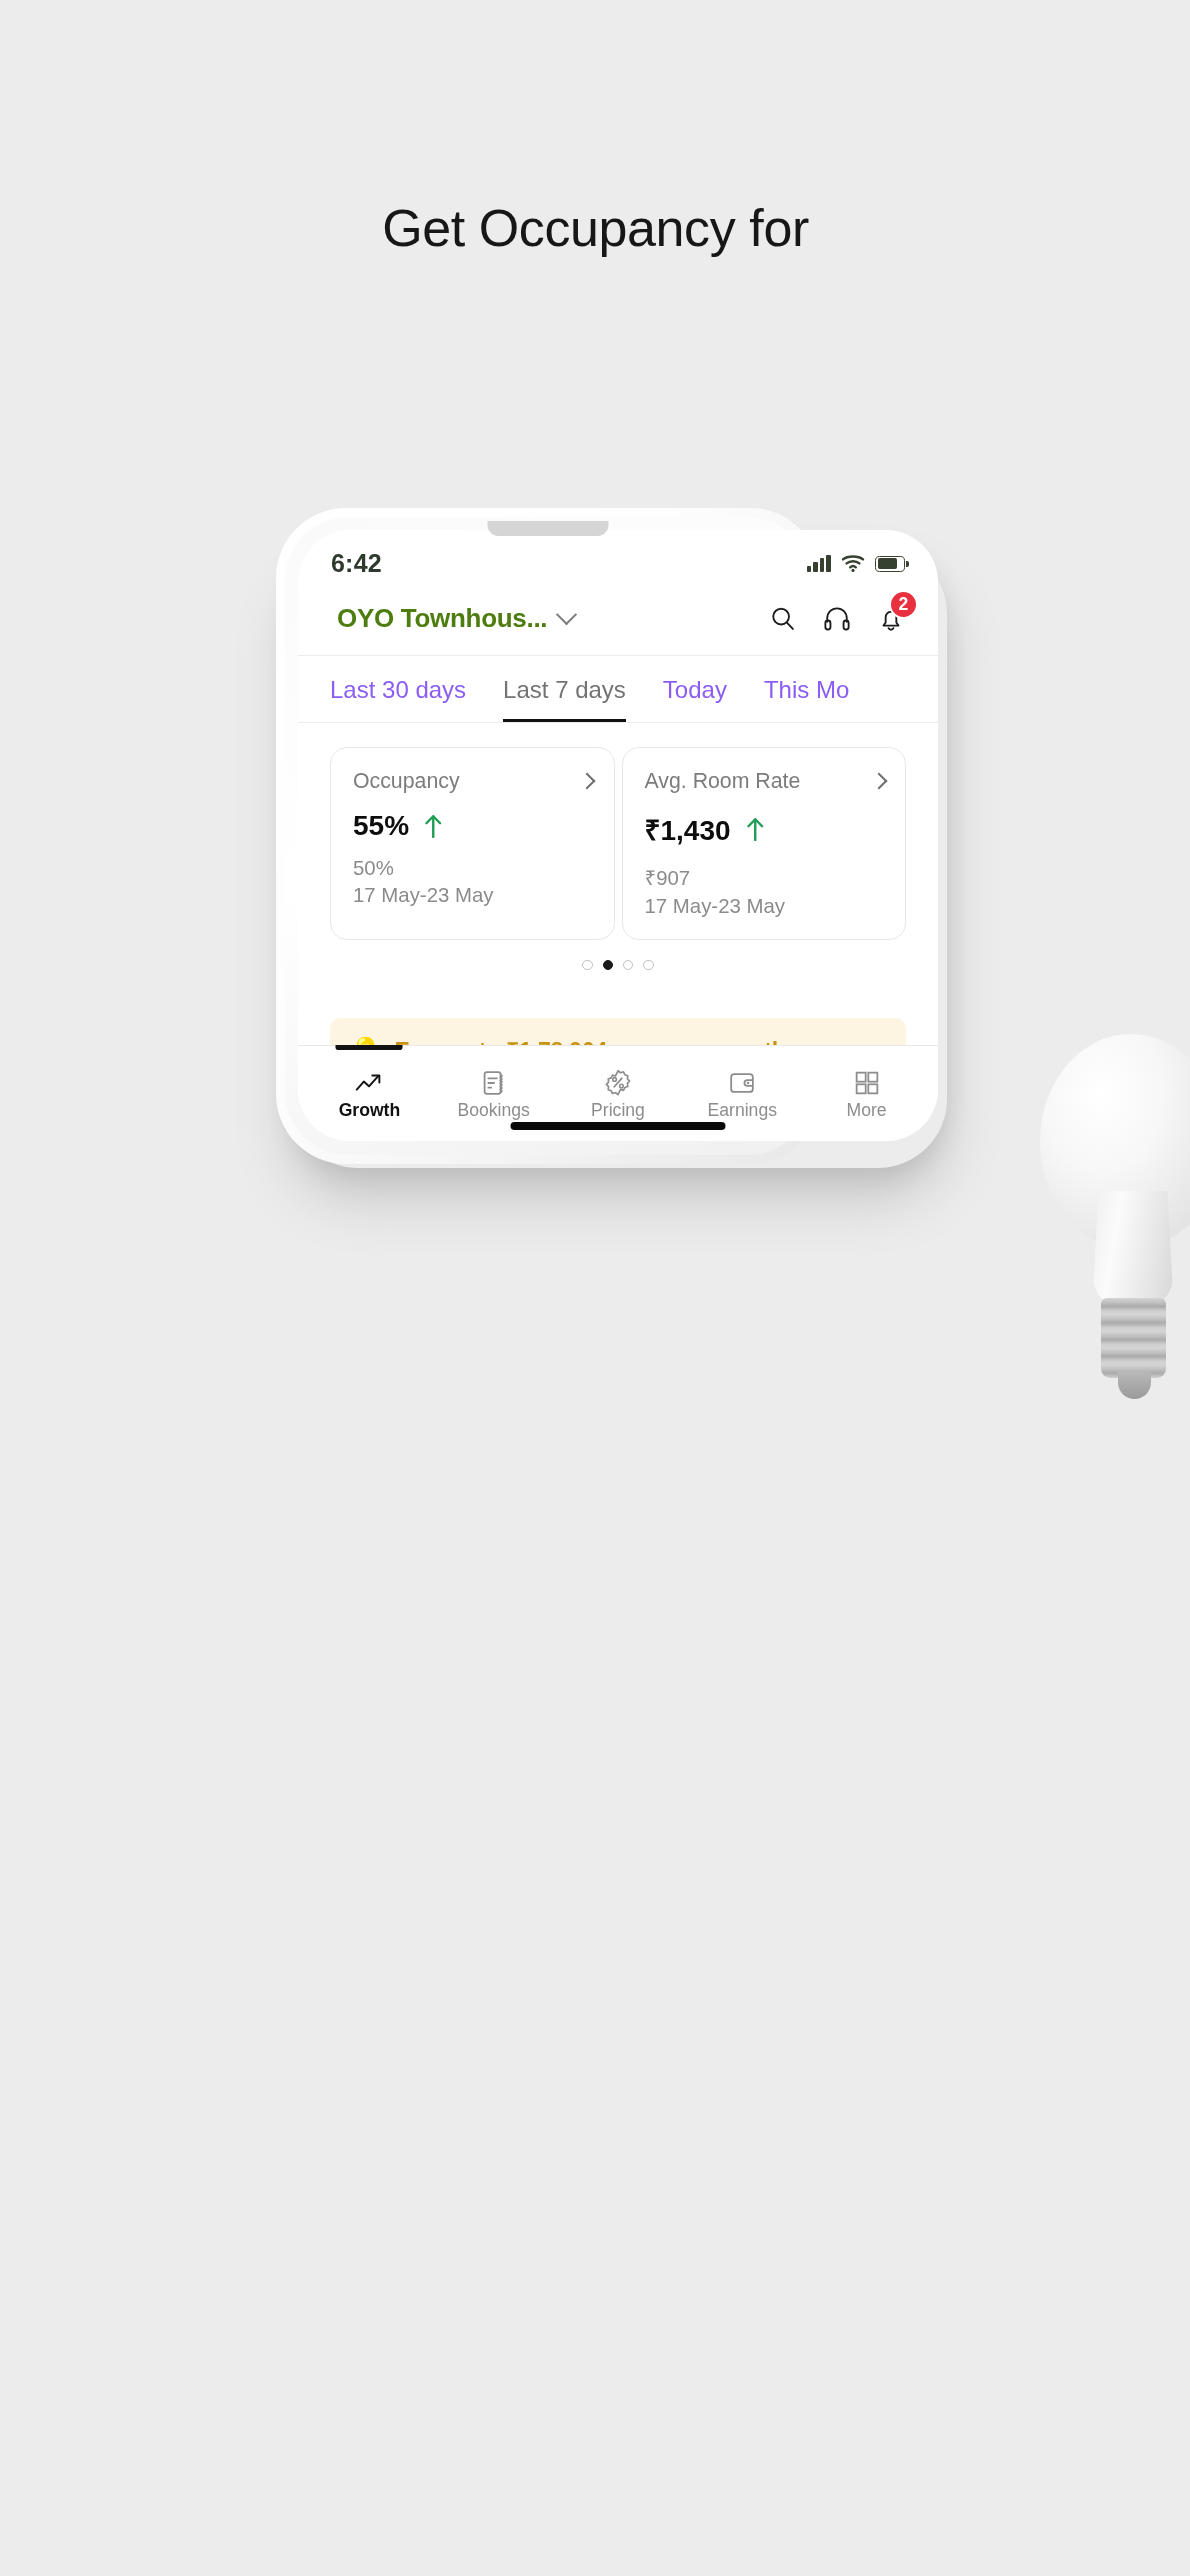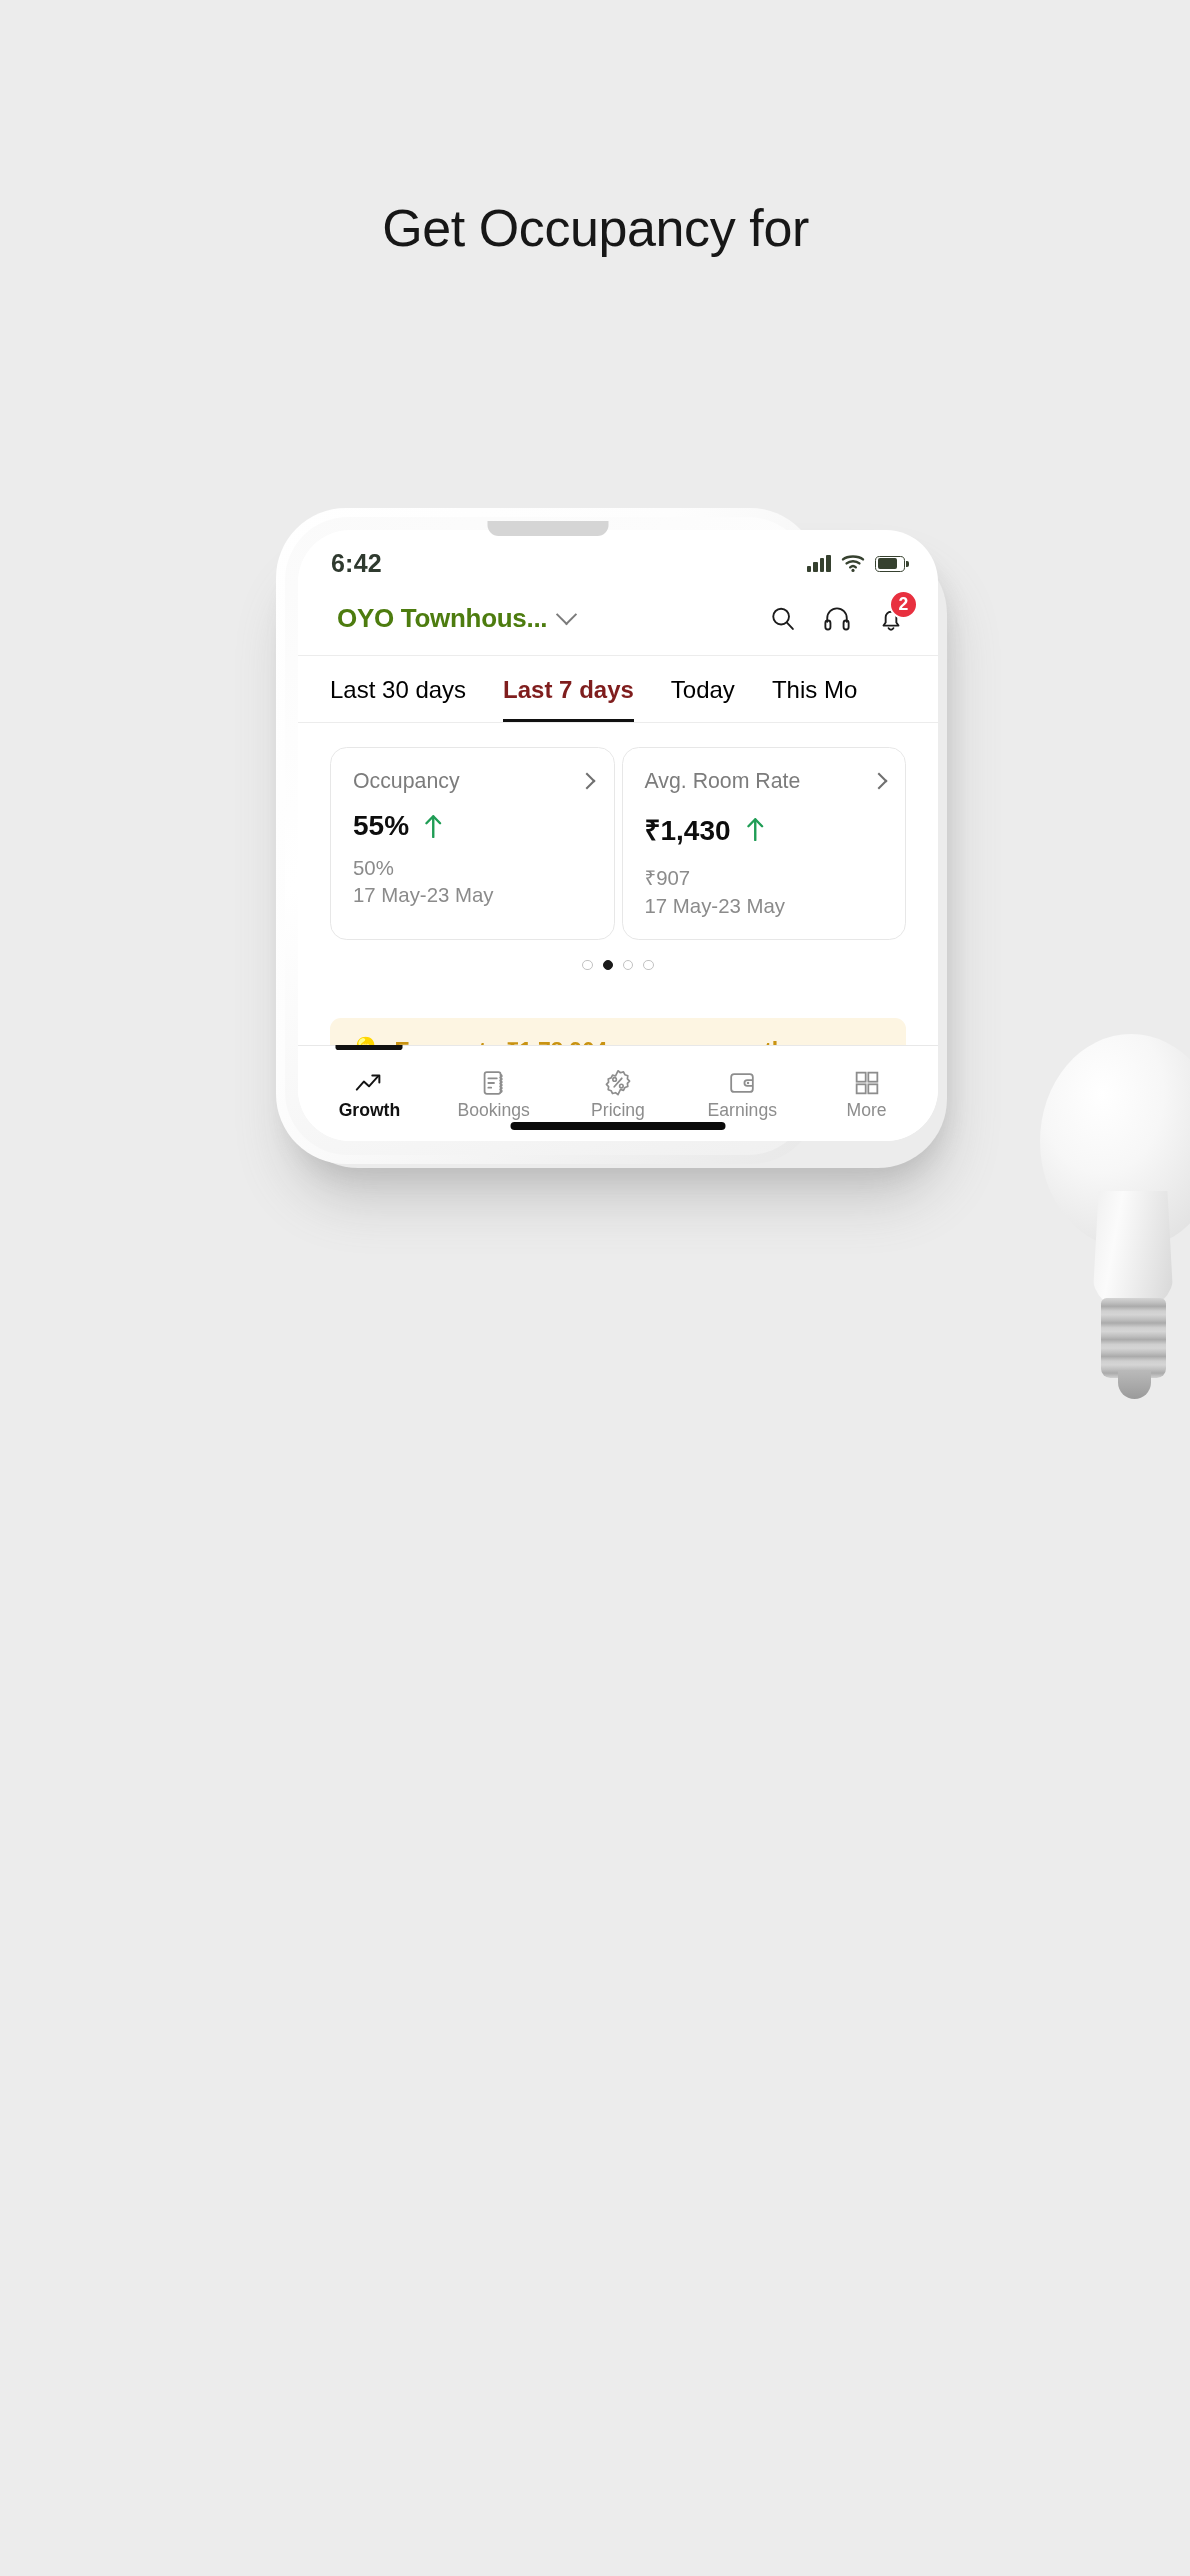--- a/index.html
+++ b/index.html
@@ -184,25 +184,25 @@
     display: flex;
     align-items: flex-end;
     gap: 37px;
     padding: 20.4px 0 0 32px;
     border-bottom: 0.9px solid #ececec;
     white-space: nowrap;
     overflow: hidden;
   }
   .tab {
     font-size: 24px;
-    color: #000000;
+    color: #8b5cf6;
     padding-bottom: 15px;
     border-bottom: 3.7px solid transparent;
   }
-  .tab.active { color: #7f1d1d; font-weight: 700; border-bottom-color: #111; }
+  .tab.active { color: #737373; font-weight: 400; border-bottom-color: #111; }
 
   
   .metrics {
     display: flex;
     gap: 7px;
     padding: 24px 32px 0 32px;
   }
   .mcard {
     flex: 1;
     border: 0.9px solid #e7e7e7;

